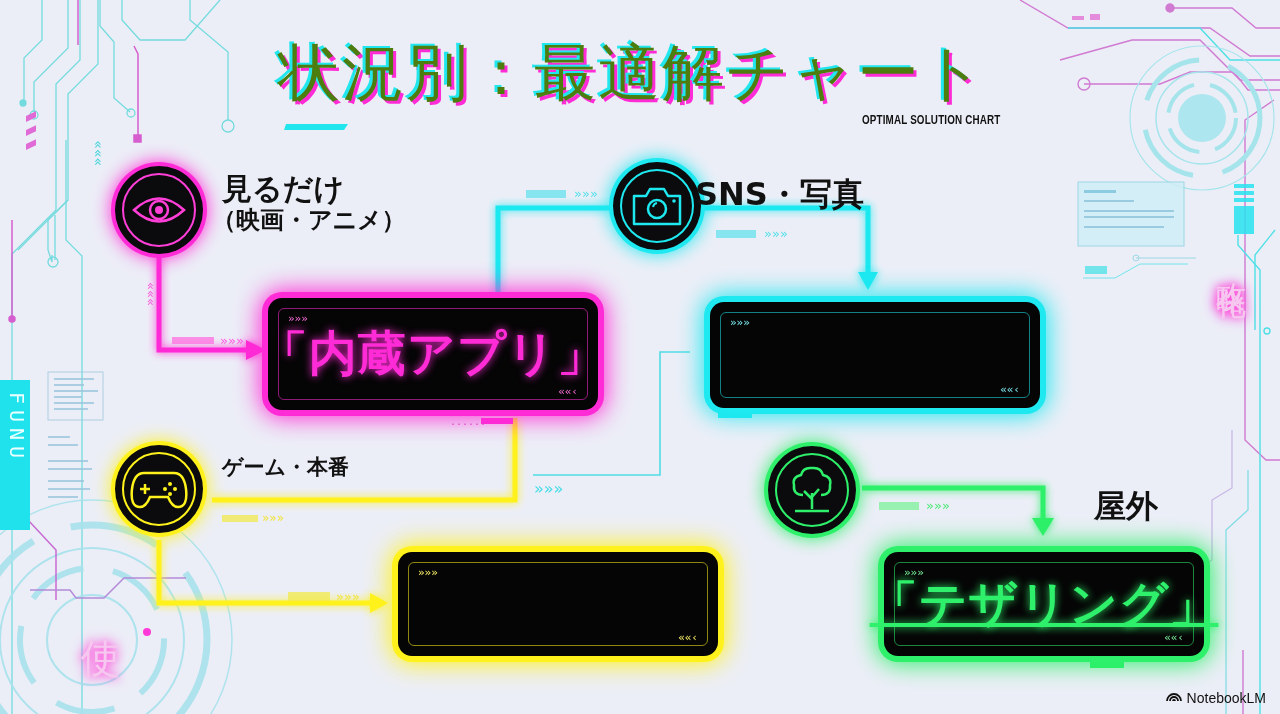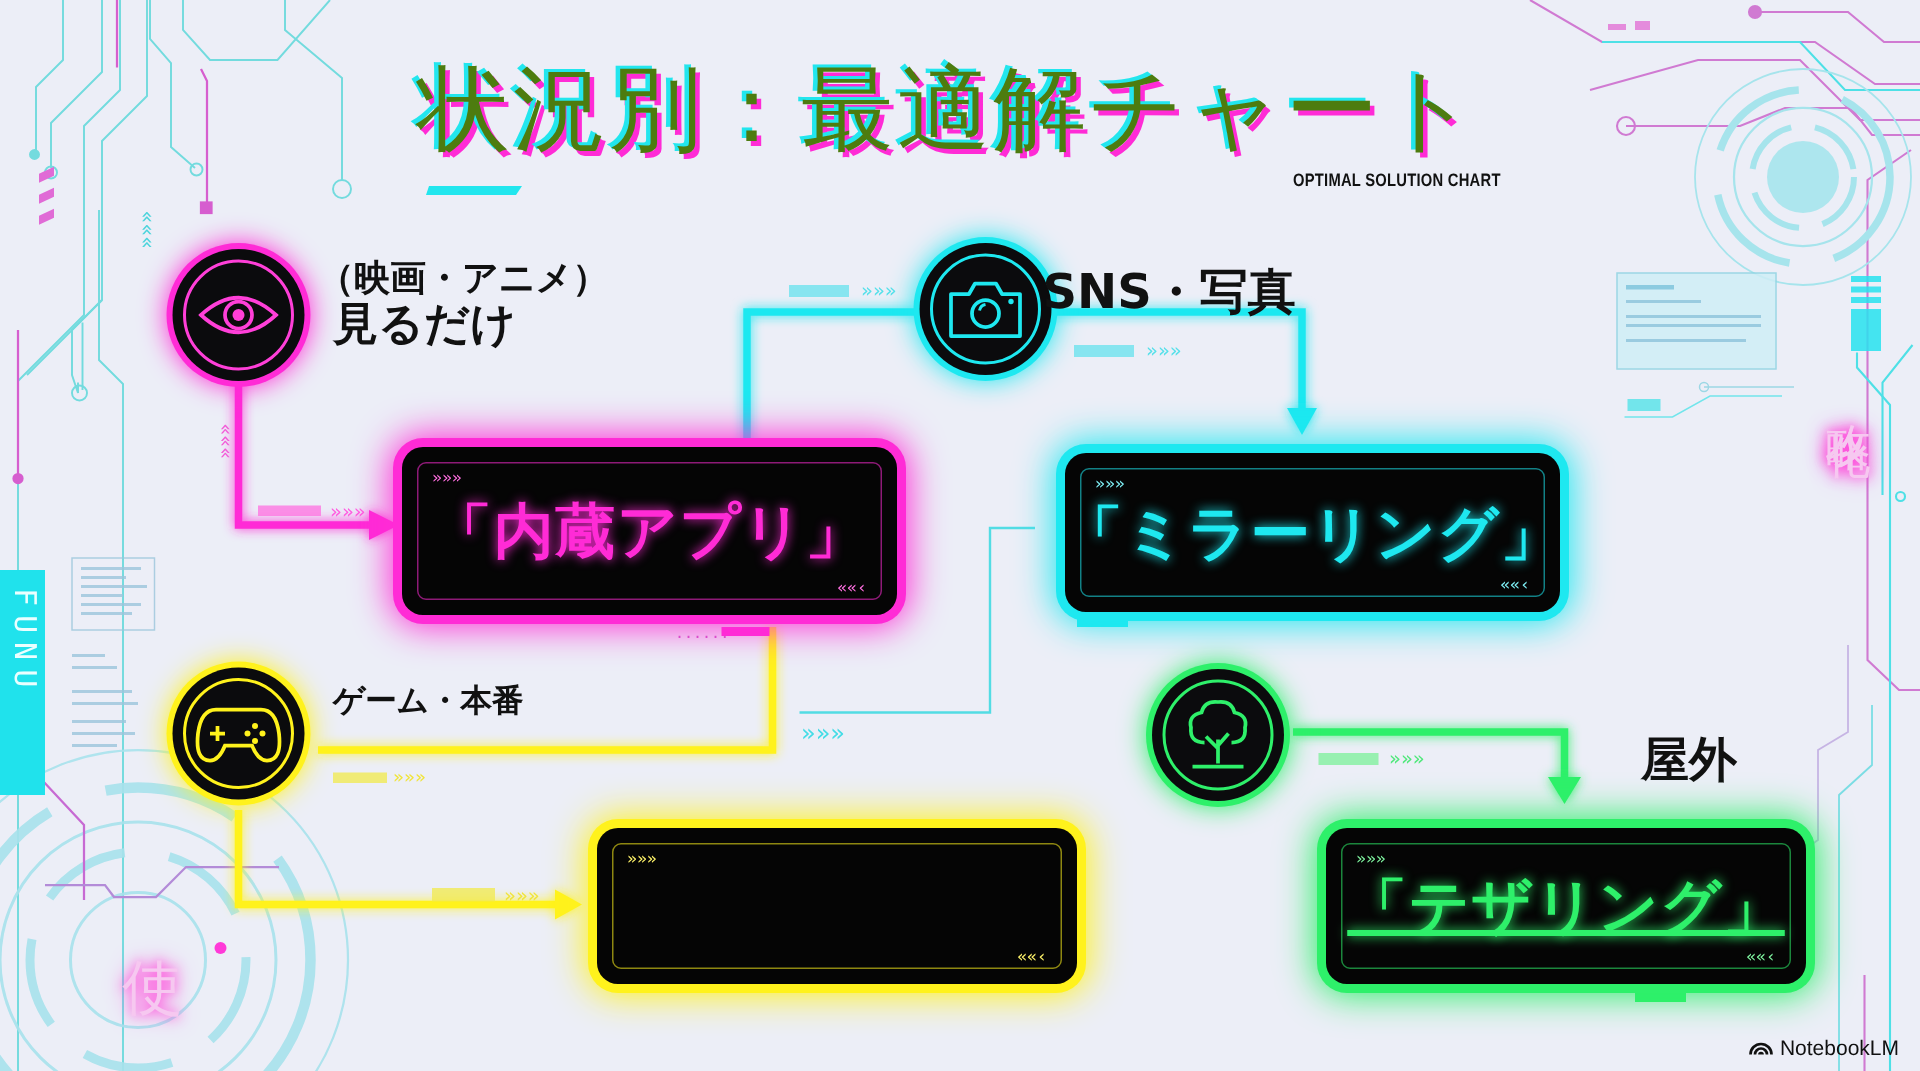--- a/index.html
+++ b/index.html
@@ -7,24 +7,24 @@
   .abs{position:absolute;}
   svg.bg{position:absolute;left:0;top:0;}
   .title{position:absolute;left:278px;top:42px;font-size:62px;font-weight:normal;color:#4d7c0f;letter-spacing:2px;white-space:nowrap;
     text-shadow:-3px -2px 0 #22e6ee, 3px 3px 0 #ff2bd6;line-height:1;}
   .subtitle{position:absolute;left:862px;top:113px;font-size:12px;font-weight:bold;color:#111;letter-spacing:0.2px;font-family:"Liberation Sans",sans-serif;transform:scaleX(0.82);transform-origin:left;}
   .node{position:absolute;width:88px;height:88px;border-radius:50%;background:#0b0b0d;display:flex;align-items:center;justify-content:center;}
   .node .ring{position:absolute;left:7px;top:7px;width:70px;height:70px;border-radius:50%;border:2px solid;}
   .label{position:absolute;font-weight:bold;color:#111;white-space:nowrap;line-height:1.15;}
   .card{position:absolute;border-radius:14px;background:#050505;display:flex;align-items:center;justify-content:center;}
   .card .inner{position:absolute;left:10px;top:10px;right:10px;bottom:10px;border:1px solid;border-radius:6px;opacity:.55;}
-  .card .txt{position:relative;font-size:40px;font-weight:bold;white-space:nowrap;letter-spacing:1px;text-align:center;}
+  .card .txt{position:relative;font-size:48px;font-weight:bold;white-space:nowrap;letter-spacing:1px;text-align:center;}
   .card .deco{position:absolute;font-size:11px;font-family:"DejaVu Sans Mono",monospace;}
   .vert{position:absolute;font-size:30px;writing-mode:vertical-rl;color:#f6c8f0;text-shadow:0 0 8px #ff4fdc,0 0 14px #ff4fdc;letter-spacing:4px;}
-  .brand{position:absolute;right:14px;bottom:8px;display:flex;align-items:center;gap:5px;font-size:14px;color:#111;font-family:"Liberation Sans",sans-serif;}
+  .brand{position:absolute;right:14px;bottom:8px;display:flex;gap:5px;font-size:14px;color:#111;font-family:"Liberation Sans",sans-serif;}
 </style>
 </head>
 <body>
 
 <svg class="bg" width="1280" height="714">
   <defs>
     <filter id="glow" x="-50%" y="-50%" width="200%" height="200%">
       <feGaussianBlur stdDeviation="4" result="b"></feGaussianBlur>
       <feMerge>
           <feMergeNode in="b"></feMergeNode>
@@ -217,22 +217,22 @@
 
 <div class="node" style="left:115px;top:166px;box-shadow:0 0 0 4px #ff2bd6,0 0 18px 4px #ff2bd6;">
   <div class="ring" style="border-color:#ff3fd8;"></div>
   <svg width="56" height="34" viewBox="0 0 56 34">
     <path d="M3 17 Q28 -6 53 17 Q28 40 3 17 Z" fill="none" stroke="#ff3fd8" stroke-width="2.5"></path>
     <circle cx="28" cy="17" r="9" fill="none" stroke="#ff3fd8" stroke-width="2.5"></circle>
     <circle cx="28" cy="17" r="4" fill="#ff3fd8"></circle>
   </svg>
 </div>
 <div class="label" style="left:222px;top:172px;">
+  <div style="font-size:30px;">見るだけ</div>
   <div style="font-size:24px;margin-left:-10px;">（映画・アニメ）</div>
-  <div style="font-size:30px;">見るだけ</div>
 </div>
 
 <div class="node" style="left:613px;top:162px;box-shadow:0 0 0 4px #1ee8f0,0 0 18px 4px #1ee8f0;">
   <div class="ring" style="border-color:#1ee8f0;"></div>
   <svg width="54" height="44" viewBox="0 0 54 44">
     <path d="M4 12 H16 L20 5 H34 L38 12 H50 V40 H4 Z" fill="none" stroke="#1ee8f0" stroke-width="2.5" stroke-linejoin="round"></path>
     <circle cx="27" cy="25" r="9" fill="none" stroke="#1ee8f0" stroke-width="2.5"></circle>
     <path d="M23 23 A5 5 0 0 1 27 19" fill="none" stroke="#1ee8f0" stroke-width="2"></path>
     <circle cx="44" cy="17" r="1.8" fill="#1ee8f0"></circle>
   </svg>
@@ -266,21 +266,20 @@
   <div class="inner" style="border-color:#ff2bd6;"></div>
   <span class="deco" style="left:20px;top:14px;color:#ff6fe0;">»»»</span>
   <span class="deco" style="right:20px;bottom:12px;color:#ff6fe0;">««‹</span>
   <span class="txt" style="color:#ff2bd6;text-shadow:0 0 8px #ff2bd6;">「内蔵アプリ」</span>
 </div>
 
 <div class="card" style="left:710px;top:302px;width:330px;height:106px;box-shadow:0 0 0 6px #1ee8f0,0 0 24px 8px #1ee8f0;">
   <div class="inner" style="border-color:#1ee8f0;"></div>
   <span class="deco" style="left:20px;top:14px;color:#7ff0f6;">»»»</span>
   <span class="deco" style="right:20px;bottom:12px;color:#7ff0f6;">««‹</span>
-  <span class="txt" style="color:#1ee8f0;text-shadow:0 0 8px #1ee8f0;">「ミラーリング」</span>
 </div>
 
 <div class="card" style="left:398px;top:552px;width:320px;height:104px;box-shadow:0 0 0 6px #fff21c,0 0 24px 8px #fff21c;">
   <div class="inner" style="border-color:#fff21c;"></div>
   <span class="deco" style="left:20px;top:14px;color:#fff46a;">»»»</span>
   <span class="deco" style="right:20px;bottom:12px;color:#fff46a;">««‹</span>
 </div>
 
 <div class="card" style="left:884px;top:552px;width:320px;height:104px;box-shadow:0 0 0 6px #2ef06a,0 0 24px 8px #2ef06a;">
   <div class="inner" style="border-color:#2ef06a;"></div>

